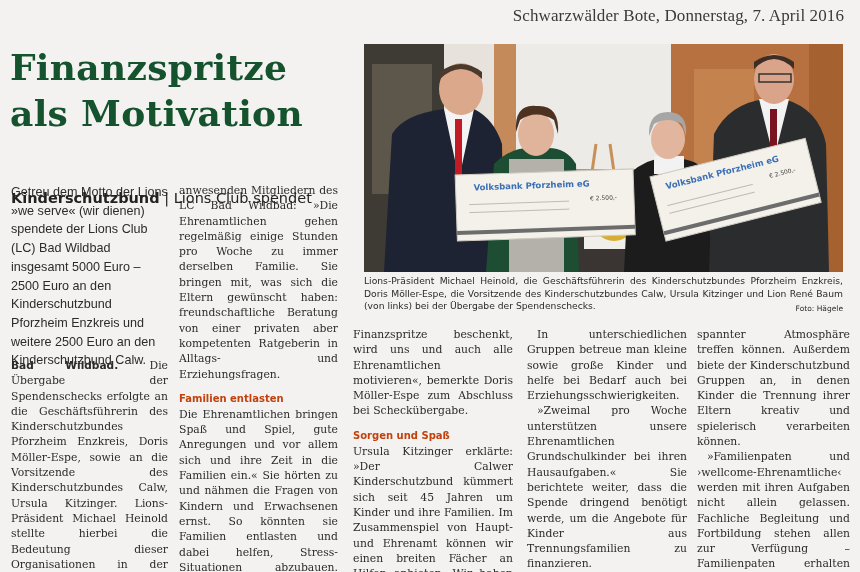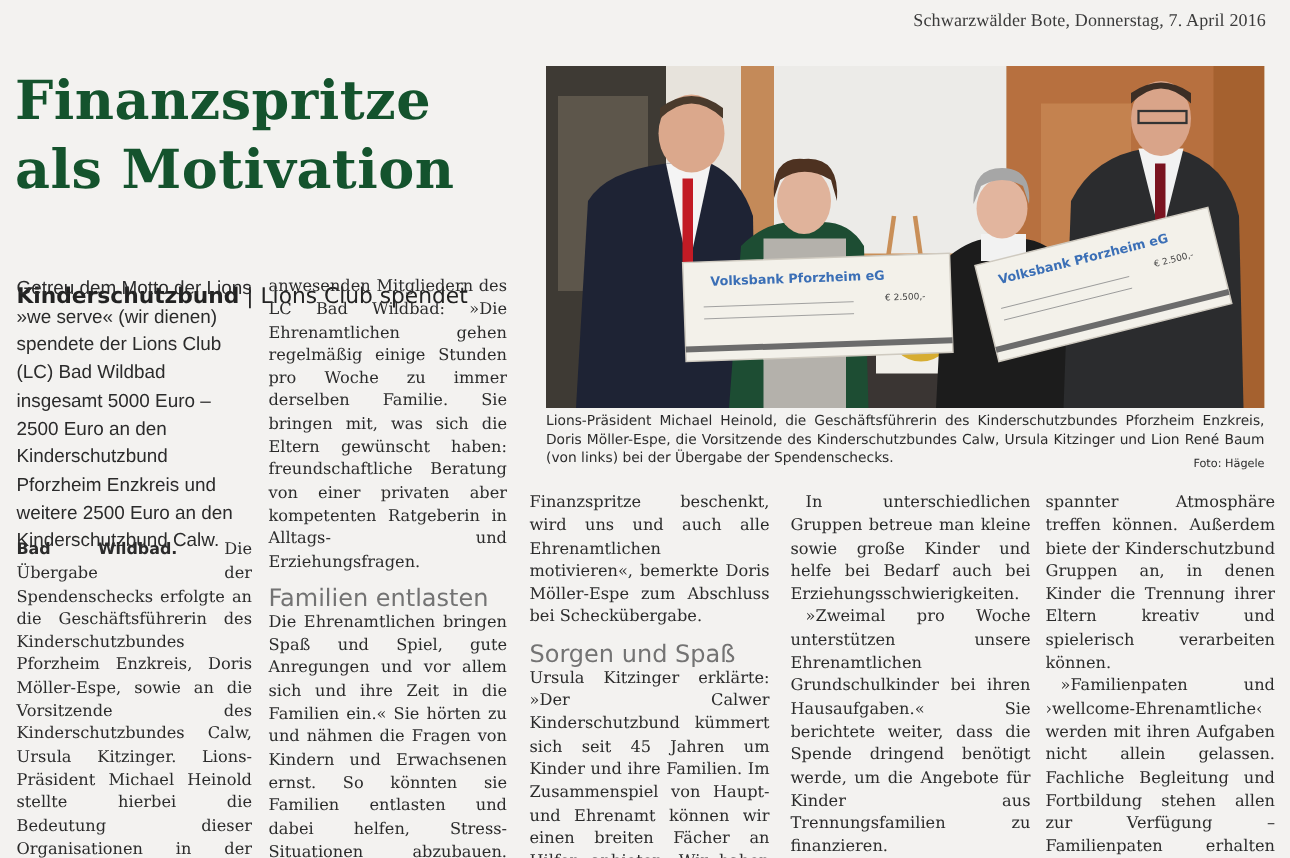--- a/index.html
+++ b/index.html
@@ -3,21 +3,21 @@
 <meta charset="utf-8">
 <style>
   html, body { margin:0; padding:0; }
   body {
     width:860px; height:572px; overflow:hidden; position:relative;
     background:#f3f2f0;
     color:#2a2a2a;
   }
   .masthead {
     position:absolute; right:16px; top:6px;
-    font-family:"Liberation Serif", serif; font-size:12px; color:#3a3a3a;
+    font-family:"Liberation Serif", serif; font-size:17px; color:#3a3a3a;
     letter-spacing:0.1px;
   }
   .headline {
     position:absolute; left:10px; top:44px; width:350px;
     font-family:"DejaVu Serif", serif; font-weight:bold;
     font-size:36px; line-height:46px; color:#14532d;
     letter-spacing:0.3px; margin:0;
   }
   .subline {
     position:absolute; left:11px; top:150px;
@@ -30,22 +30,22 @@
     text-align:justify; color:#2b2b2b;
   }
   .col p { margin:0; }
   .col p.indent { text-indent:10px; }
   .lead {
     position:absolute; left:11px; top:183px; width:158px;
     font-family:Liberation Sans, sans-serif; font-size:12.6px; line-height:18.7px;
     color:#2b2b2b;
   }
   .sect {
-    font-family:"DejaVu Sans", sans-serif; font-weight:normal; font-size:16px;
-    margin:0; line-height:16px; color:#737373;
+    font-family:"DejaVu Sans", sans-serif; font-weight:bold; font-size:10px;
+    margin:0; line-height:16px; color:#c2410c;
   }
   .place { font-family:"DejaVu Sans", sans-serif; font-weight:bold; font-size:10.6px; }
   .photo {
     position:absolute; left:364px; top:44px; width:479px; height:228px;
     overflow:hidden; background:#d8c3a3;
   }
   .caption {
     position:absolute; left:364px; top:275px; width:479px;
     font-family:"DejaVu Sans", sans-serif; font-size:9.2px; line-height:12.6px;
     color:#2a2a2a; text-align:justify;

